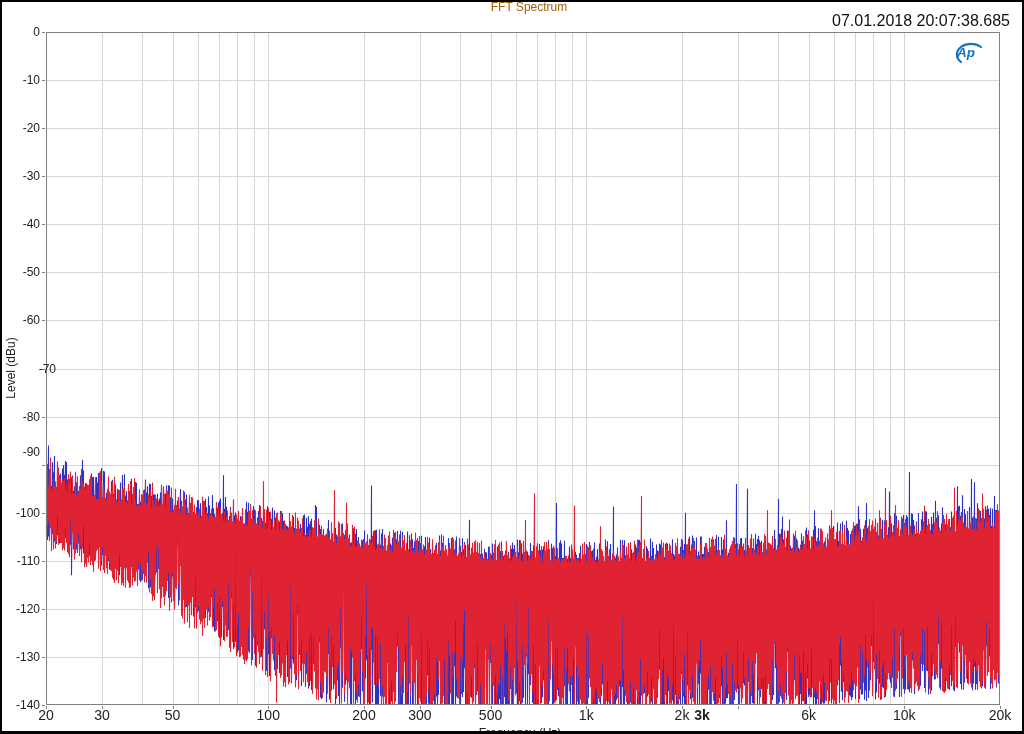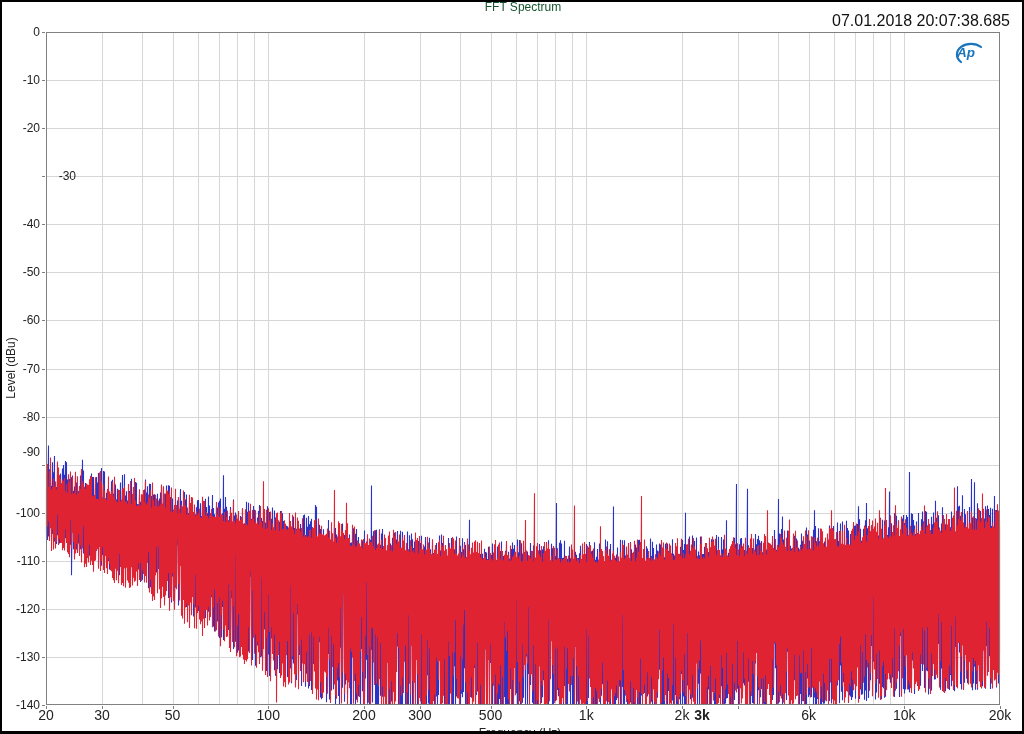--- a/index.html
+++ b/index.html
@@ -1,21 +1,21 @@
 <!DOCTYPE html>
 <html><head>
 <meta charset="utf-8">
 <style>
   html,body{margin:0;padding:0;background:#e8e8e8;}
   .screen{
     position:relative;width:1024px;height:734px;background:#ffffff;
     font-family:"Liberation Sans",sans-serif;color:#1c1c1c;overflow:hidden;
   }
   .frame{position:absolute;inset:0;border:2px solid #000;border-bottom-width:3px;pointer-events:none;z-index:50;}
-  .graph-title{position:absolute;top:0px;left:46px;width:954px;text-align:center;font-size:12px;color:#14532d;}
+  .graph-title{position:absolute;top:0px;left:52px;width:954px;text-align:center;font-size:12px;color:#a16207;}
   .timestamp{position:absolute;top:12px;right:14px;font-size:16px;color:#111;}
   .plot-svg{position:absolute;left:40px;top:26px;}
   .ylabel{position:absolute;left:0;width:40px;text-align:right;font-size:12px;height:14px;line-height:14px;color:#222;}
   .xlabel{position:absolute;width:60px;text-align:center;font-size:14px;height:14px;line-height:14px;top:708px;color:#222;}
   .axis-title-x{position:absolute;left:43px;width:954px;top:726px;text-align:center;font-size:12px;color:#222;}
   .axis-title-y{position:absolute;left:11px;top:368px;transform:translate(-50%,-50%) rotate(-90deg);white-space:nowrap;font-size:12px;color:#222;}
   .ap-logo{position:absolute;left:948px;top:38px;width:42px;height:28px;}
 </style>
 </head>
 <body>
@@ -96,25 +96,25 @@
       <line x1="-4" y1="577.5" x2="-1" y2="577.5" stroke="#808080" stroke-width="1"></line>
       <line x1="-4" y1="625.5" x2="-1" y2="625.5" stroke="#808080" stroke-width="1"></line>
       <line x1="-4" y1="673.5" x2="-1" y2="673.5" stroke="#808080" stroke-width="1"></line>
       <rect x="0.5" y="0.5" width="953" height="672" fill="none" stroke="#808080" stroke-width="1"></rect>
     </svg>
 
   <div id="ylabels">
       <div class="ylabel" style="top: 25px;">0</div>
       <div class="ylabel" style="top: 73.0714px;">-10</div>
       <div class="ylabel" style="top: 121.143px;">-20</div>
-      <div class="ylabel" style="top: 169.214px; margin-left: 36px;">-30</div>
+      <div class="ylabel" style="top: 169.214px;">-30</div>
       <div class="ylabel" style="top: 217.286px;">-40</div>
       <div class="ylabel" style="top: 265.357px;">-50</div>
       <div class="ylabel" style="top: 313.429px;">-60</div>
-      <div class="ylabel" style="top: 361.5px;">-70</div>
+      <div class="ylabel" style="top: 361.5px; padding-left: 16px;">-70</div>
       <div class="ylabel" style="top: 409.571px;">-80</div>
       <div class="ylabel" style="top: 445px;">-90</div>
       <div class="ylabel" style="top: 505.714px;">-100</div>
       <div class="ylabel" style="top: 553.786px;">-110</div>
       <div class="ylabel" style="top: 601.857px;">-120</div>
       <div class="ylabel" style="top: 649.929px;">-130</div>
       <div class="ylabel" style="top: 698px;">-140</div>
     </div>
   <div id="xlabels">
       <div class="xlabel" style="left: 16px;">20</div>

